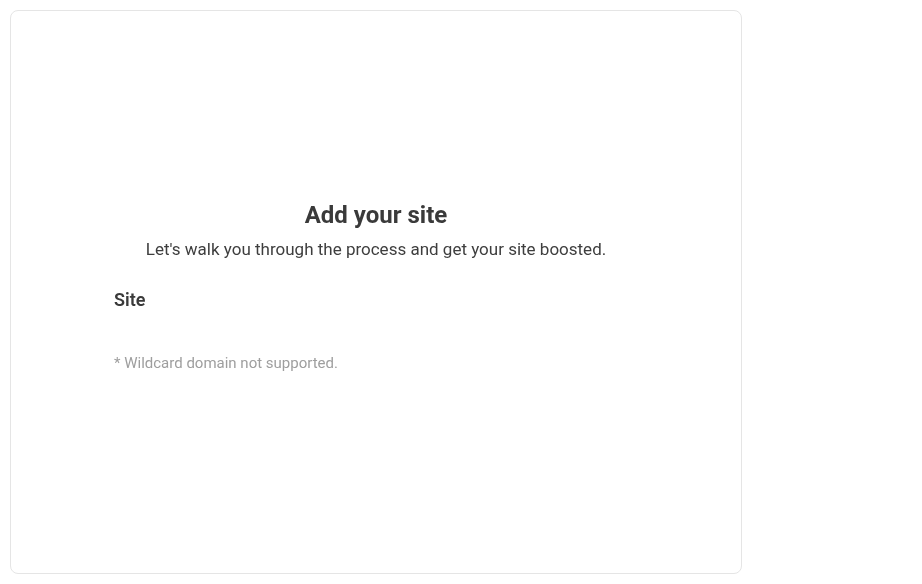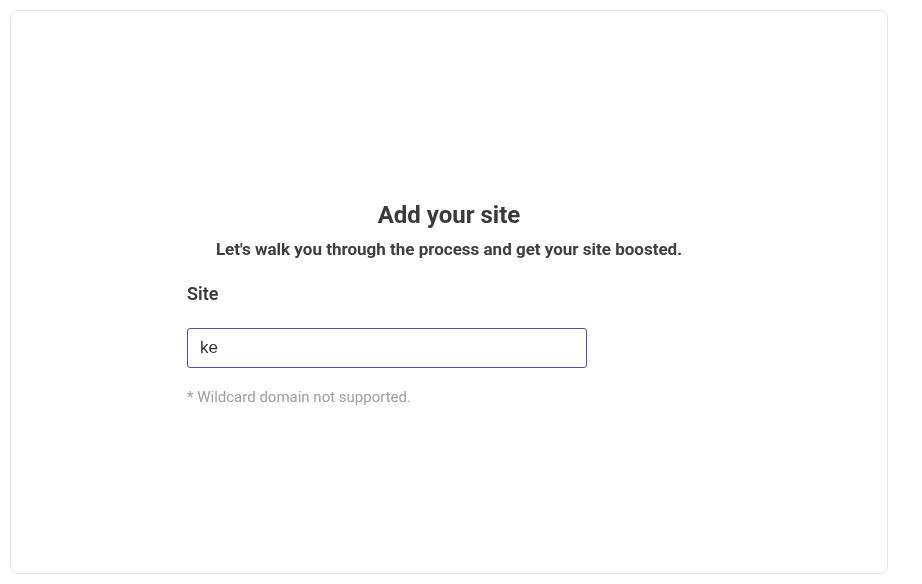--- a/index.html
+++ b/index.html
@@ -9,21 +9,21 @@
     }
     body {
       font-family: -apple-system, BlinkMacSystemFont, "Segoe UI", Roboto, "Helvetica Neue", Arial, sans-serif;
       background: #ffffff;
       width: 922px;
       height: 584px;
       overflow: hidden;
     }
     .card {
       margin: 10px;
-      width: 878px;
+      width: 732px;
       height: 564px;
       border: 1px solid #e5e5e5;
       border-radius: 8px;
       background: #ffffff;
       position: relative;
     }
     .content {
       position: absolute;
       top: 190px;
       left: 0;
@@ -34,23 +34,23 @@
     }
     .title {
       font-size: 24px;
       font-weight: 700;
       color: #3a3a3a;
       margin-bottom: 10px;
       text-align: center;
     }
     .subtitle {
       font-size: 17px;
-      font-weight: 700;
+      font-weight: 400;
       color: #3e3e3e;
-      margin-bottom: 24px;
+      margin-bottom: 30px;
       text-align: center;
     }
     .form-area {
       width: 524px;
       margin: 0 auto;
       text-align: left;
     }
     .label {
       font-size: 18px;
       font-weight: 600;
@@ -96,18 +96,17 @@
 </head>
 <body>
 
 <div class="card">
   <div class="content">
     <h1 class="title">Add your site</h1>
     <p class="subtitle">Let's walk you through the process and get your site boosted.</p>
     <div class="form-area">
       <label class="label">Site</label>
       <div class="input-row">
-        <input type="text" class="site-input" value="ke" style="">
       </div>
       <p class="helper-text">* Wildcard domain not supported.</p>
     </div>
   </div>
 </div>
 
 </body></html>

